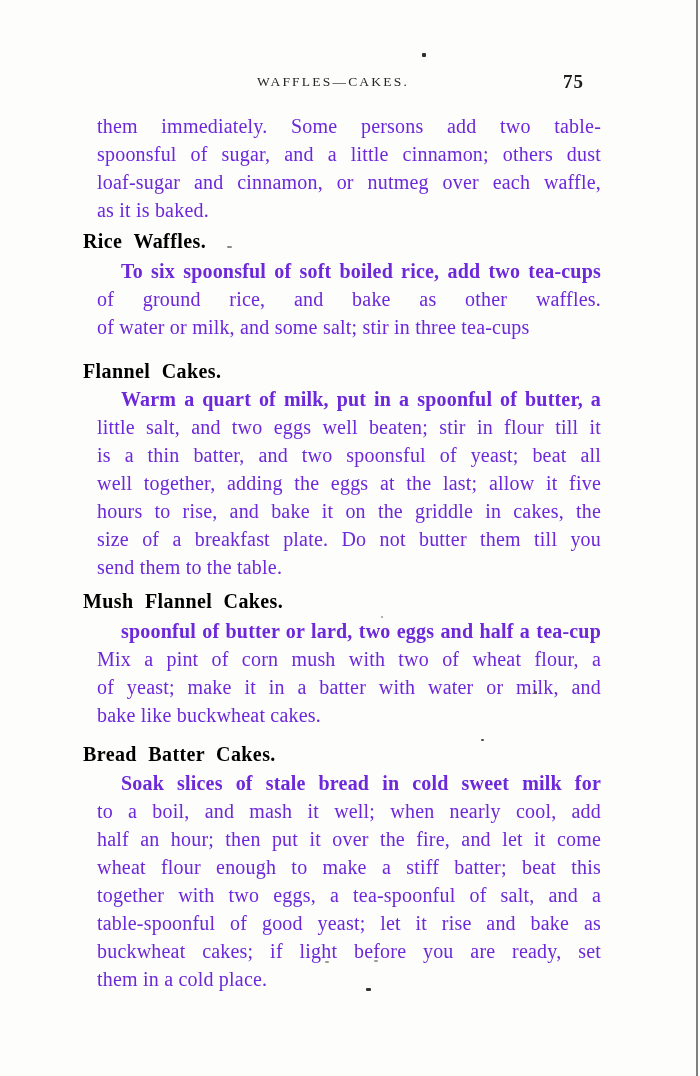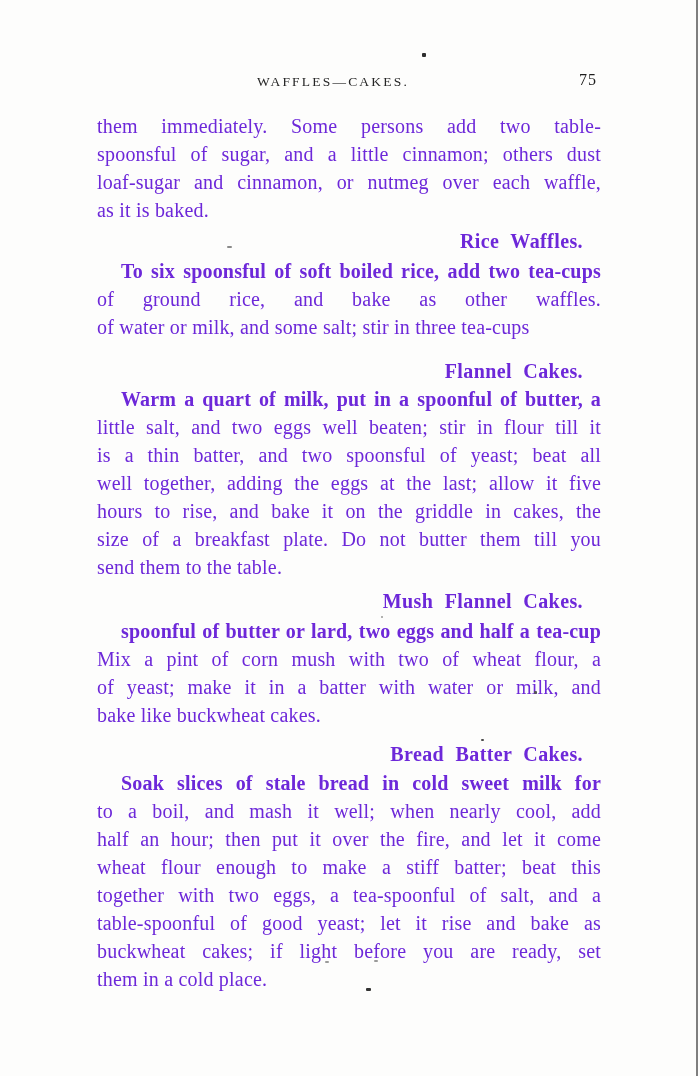--- a/index.html
+++ b/index.html
@@ -35,38 +35,37 @@
     text-align: center;
     font-size: 13.5px;
     letter-spacing: 2.2px;
     word-spacing: 2px;
     color: #262626;
   }
   .folio {
     position: absolute;
     left: 563px;
     top: 71px;
-    font-size: 16px;
-    font-weight: normal;
+    font-size: 19px;
+    font-weight: bold;
     letter-spacing: 1px;
     color: #1d1d1d;
-    margin-left: 16px;
   }
   
   .heading {
     position: absolute;
     left: 83px;
     width: 500px;
     margin: 0;
-    text-align: right;
+    text-align: left;
     font-size: 20px;
     font-weight: bold;
     word-spacing: 6px;
     letter-spacing: 0.4px;
-    color: #6d28d9;
+    color: #000000;
     line-height: 24px;
   }
   
   .para {
     position: absolute;
     left: 97px;
     width: 504px;
     font-size: 20px;
     line-height: 28px;
     letter-spacing: 0.2px;

